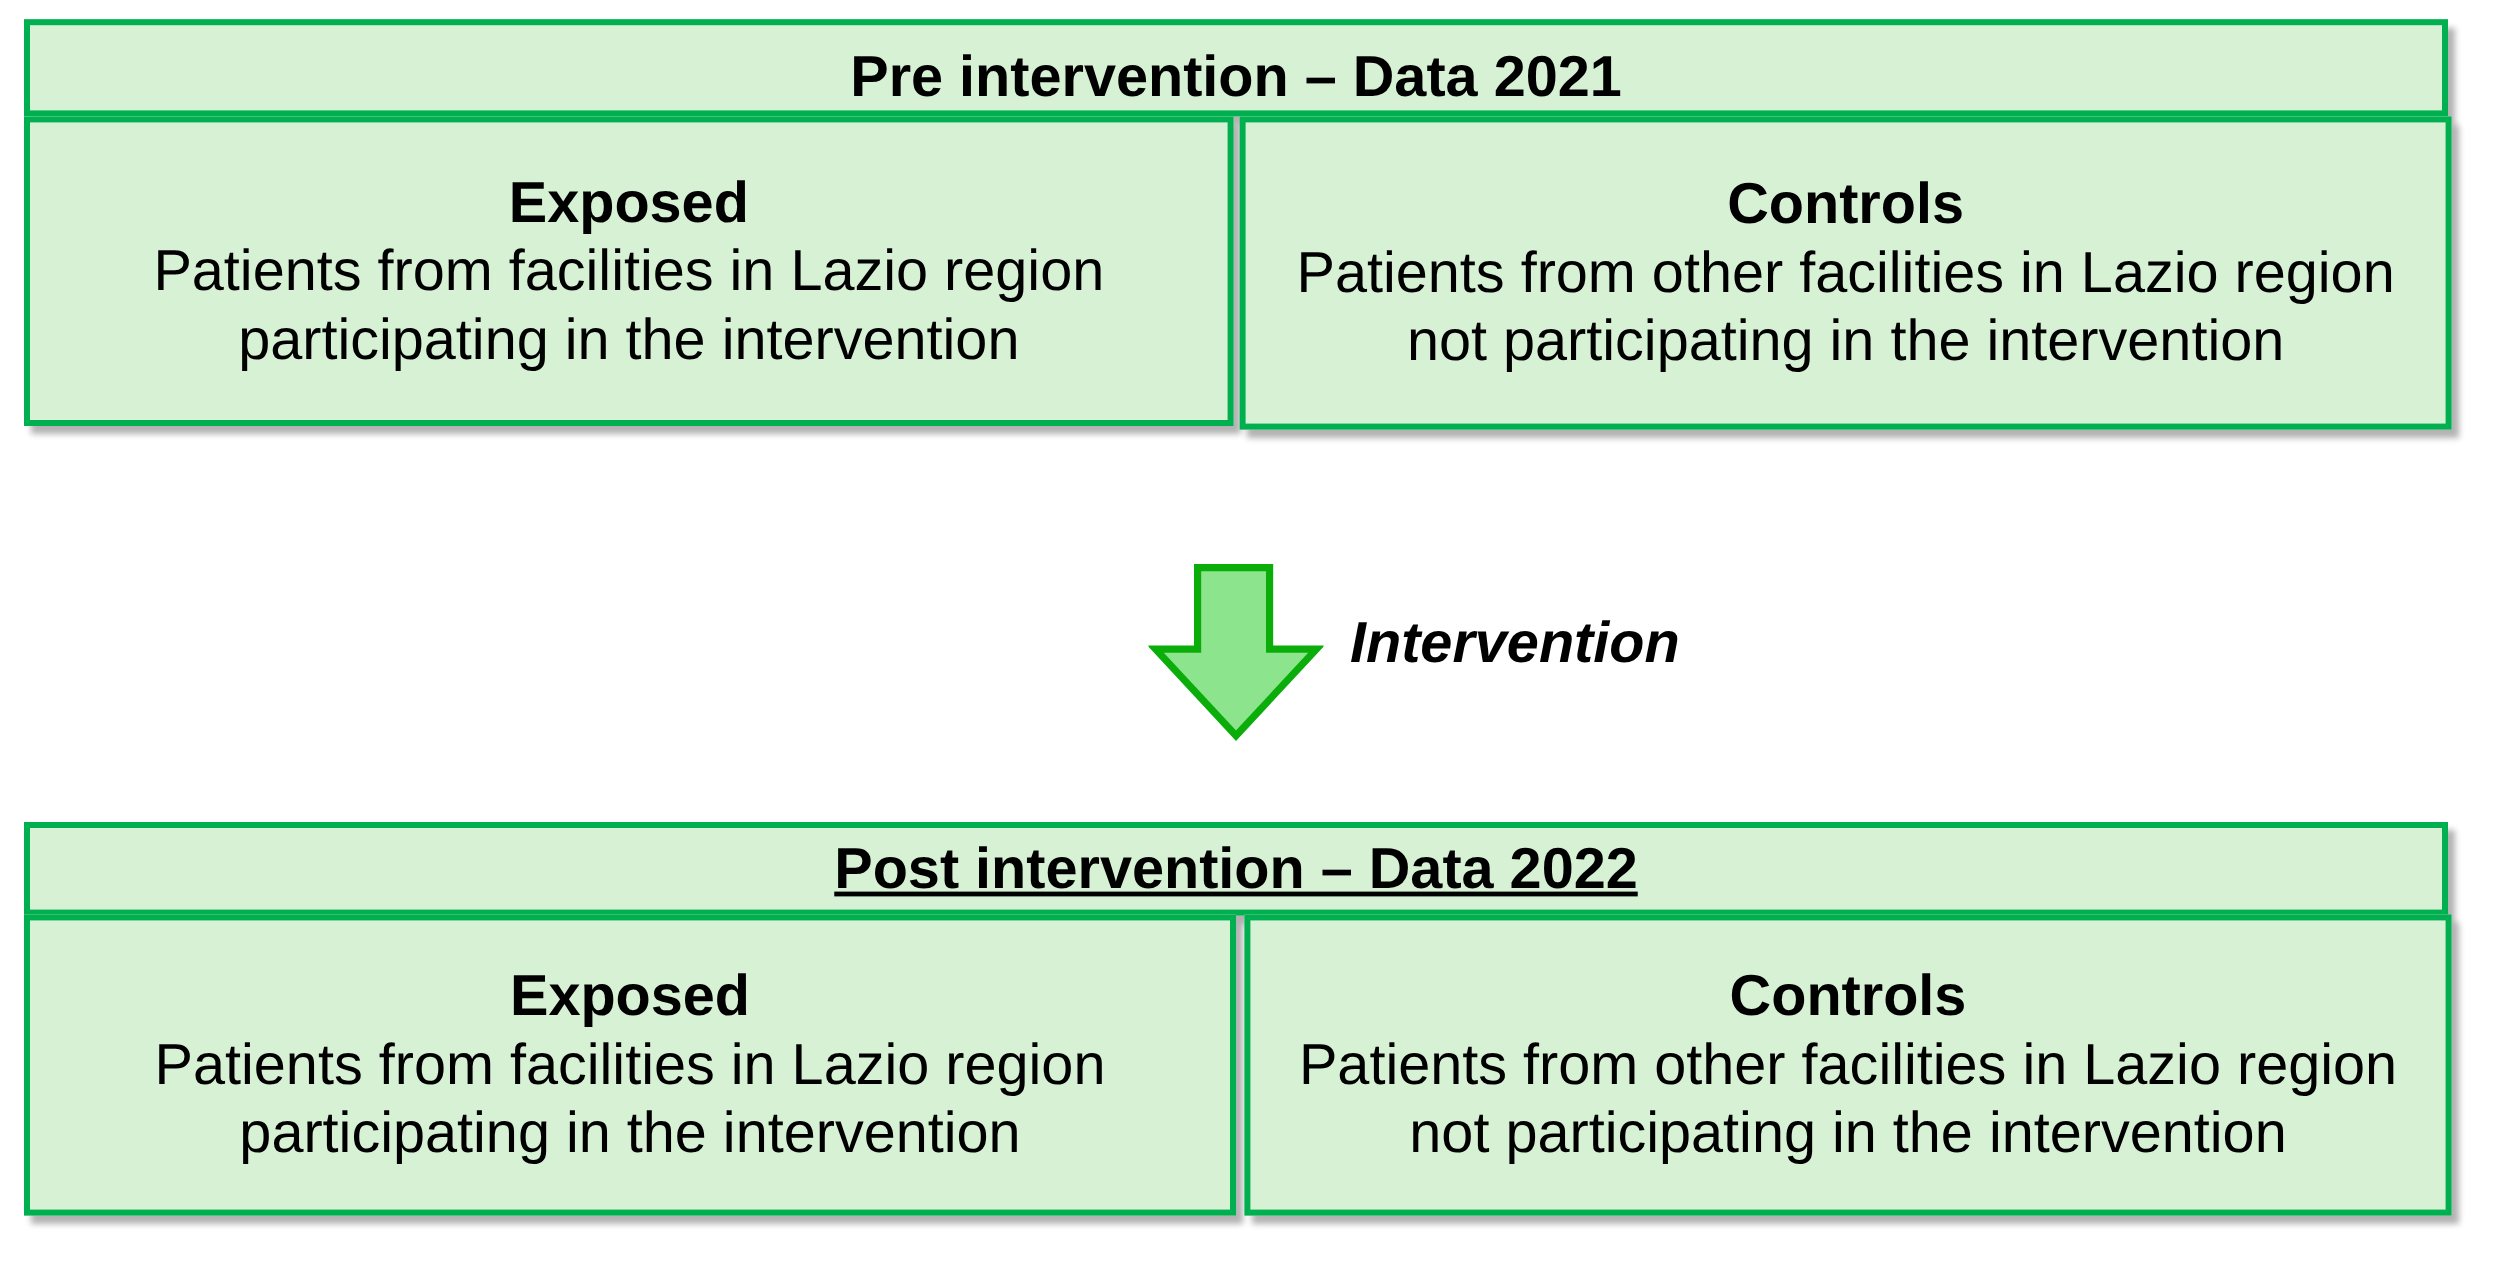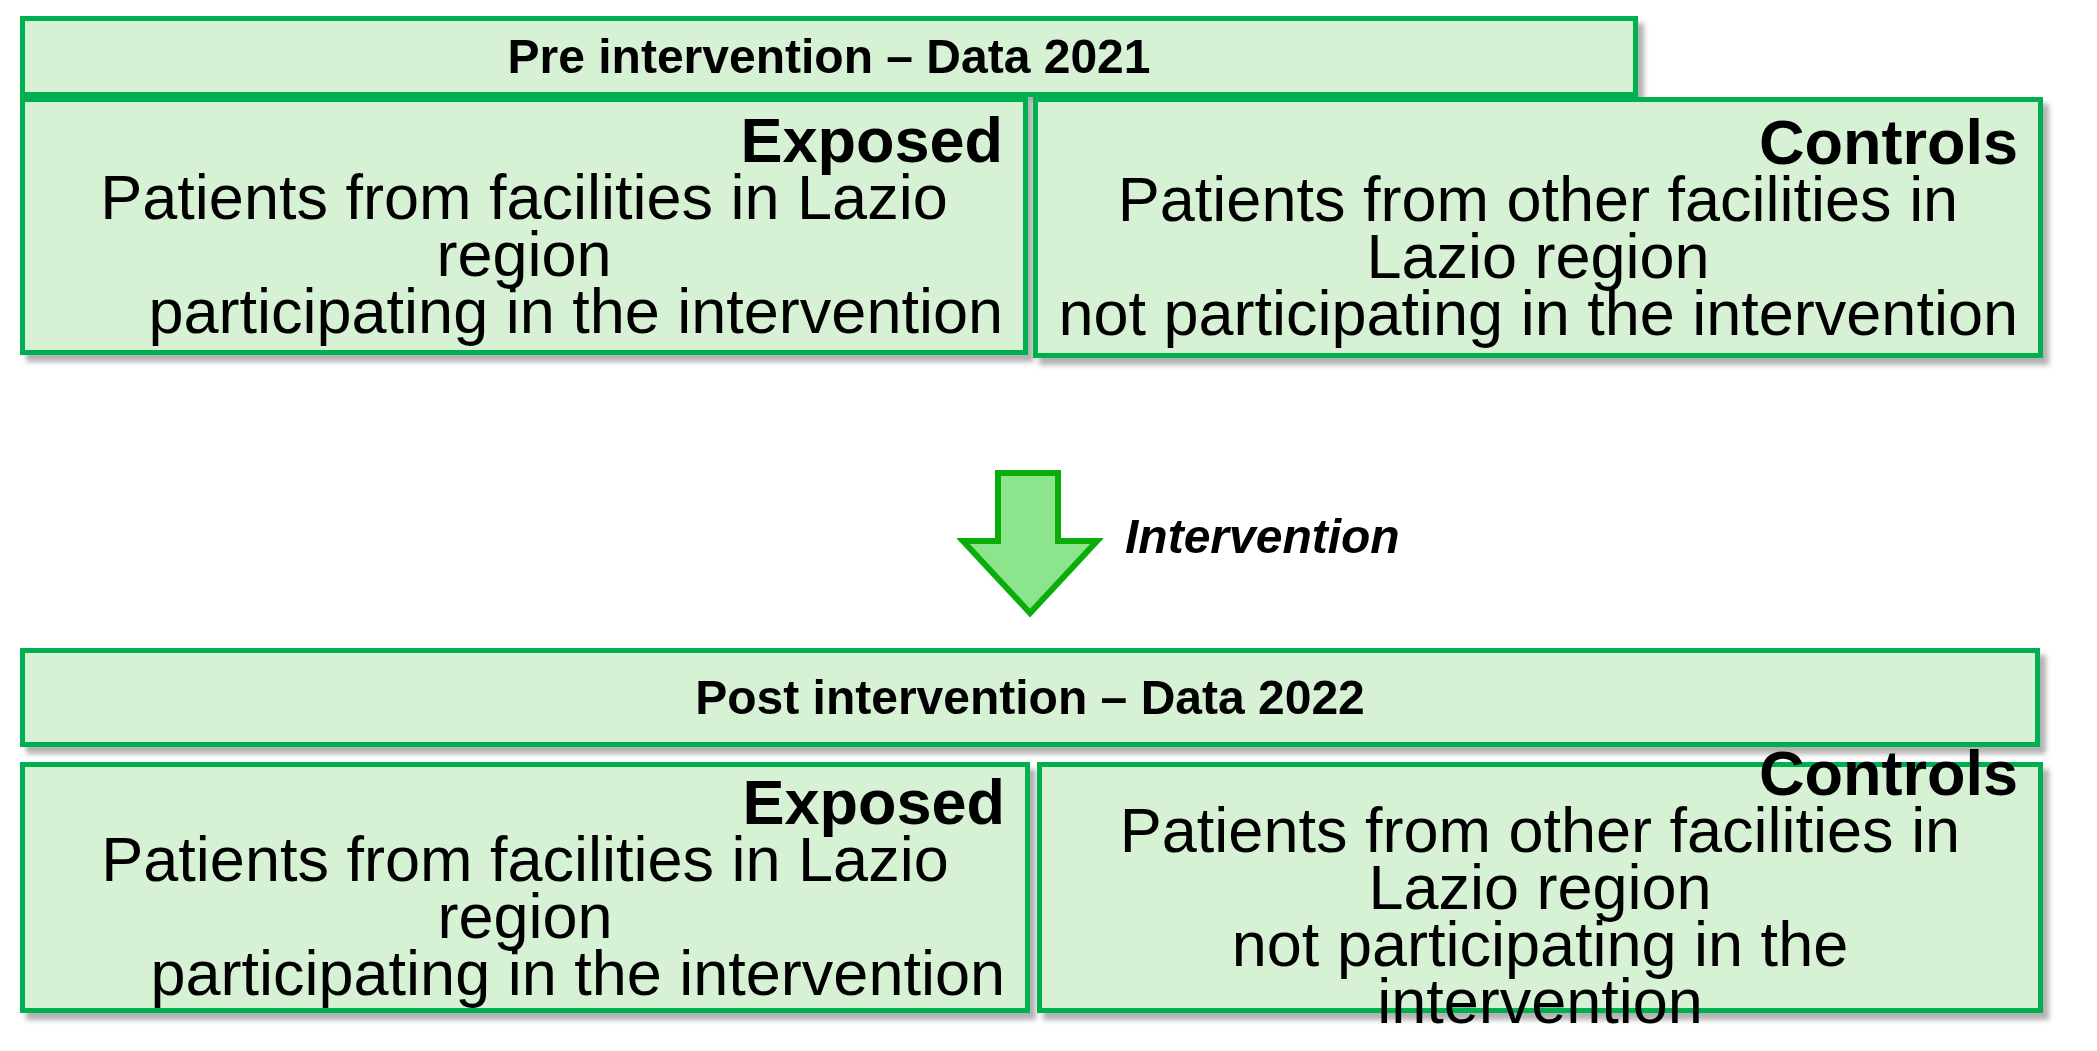--- a/index.html
+++ b/index.html
@@ -26,30 +26,29 @@
     align-items: center;
     justify-content: center;
     text-align: center;
   }
   .header-box {
     font-weight: bold;
     font-size: 48px;
   }
   .content-box {
     flex-direction: column;
-    font-size: 63px;
+    font-size: 48px;
     line-height: 57px;
     padding: 10px 20px;
-    align-items: flex-end;
   }
   .content-box .heading {
     font-weight: bold;
   }
   
-  .pre-header   { left: 20px;   top: 16px;  width: 1618px; height: 81px;  }
+  .pre-header   { left: 20px;   top: 16px;  width: 2020px; height: 81px; align-items: flex-end;  }
   .pre-exposed  { left: 20px;   top: 97px;  width: 1008px; height: 258px; }
   .pre-controls { left: 1033px; top: 97px;  width: 1010px; height: 261px; }
   
   .arrow-wrap {
     position: absolute;
     left: 957px;
     top: 467px;
     width: 146px;
     height: 152px;
   }
@@ -57,21 +56,21 @@
     position: absolute;
     left: 1125px;
     top: 500px;
     font-size: 48px;
     line-height: 74px;
     font-weight: bold;
     font-style: italic;
     white-space: nowrap;
   }
   
-  .post-header   { left: 20px;   top: 648px; width: 2020px; height: 99px;  }
+  .post-header   { left: 20px;   top: 685px; width: 2020px; height: 78px; text-decoration: underline;  }
   .post-exposed  { left: 20px;   top: 762px; width: 1010px; height: 251px; }
   .post-controls { left: 1037px; top: 762px; width: 1006px; height: 251px; }
 </style>
 </head>
 <body>
 
 <div class="canvas">
 
   <div class="gbox header-box pre-header">
     <span>Pre intervention – Data 2021</span>

